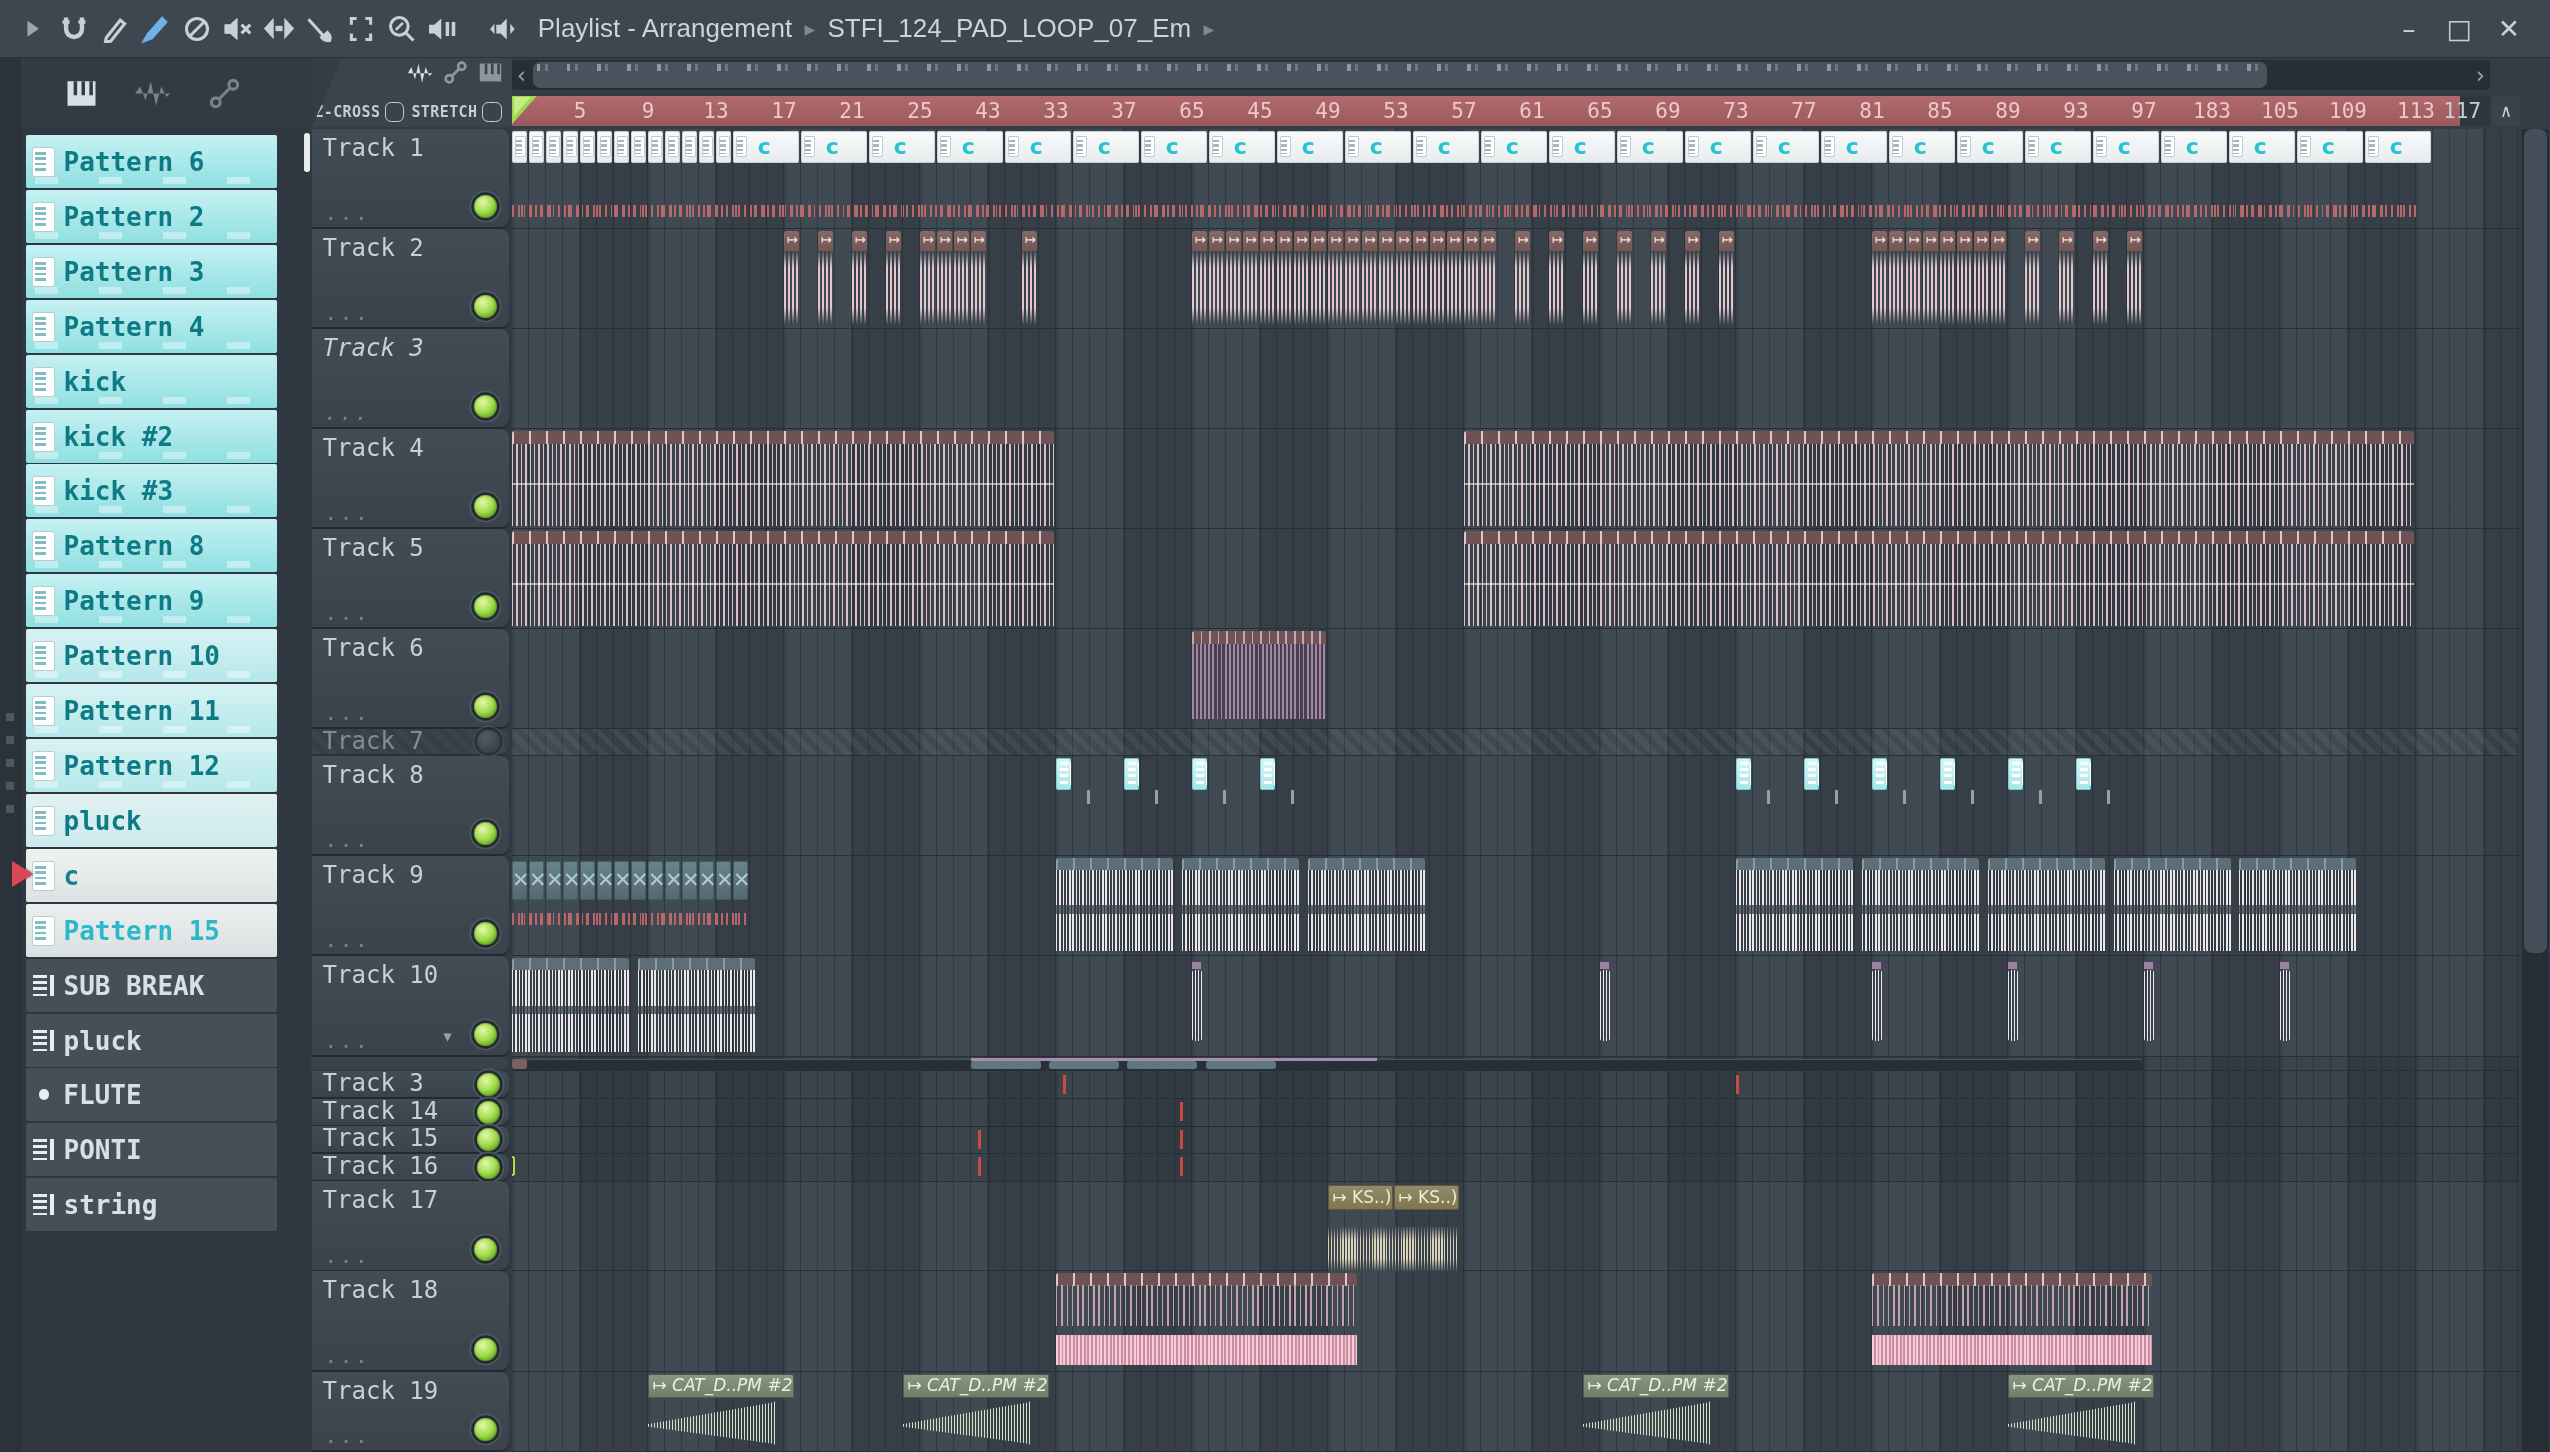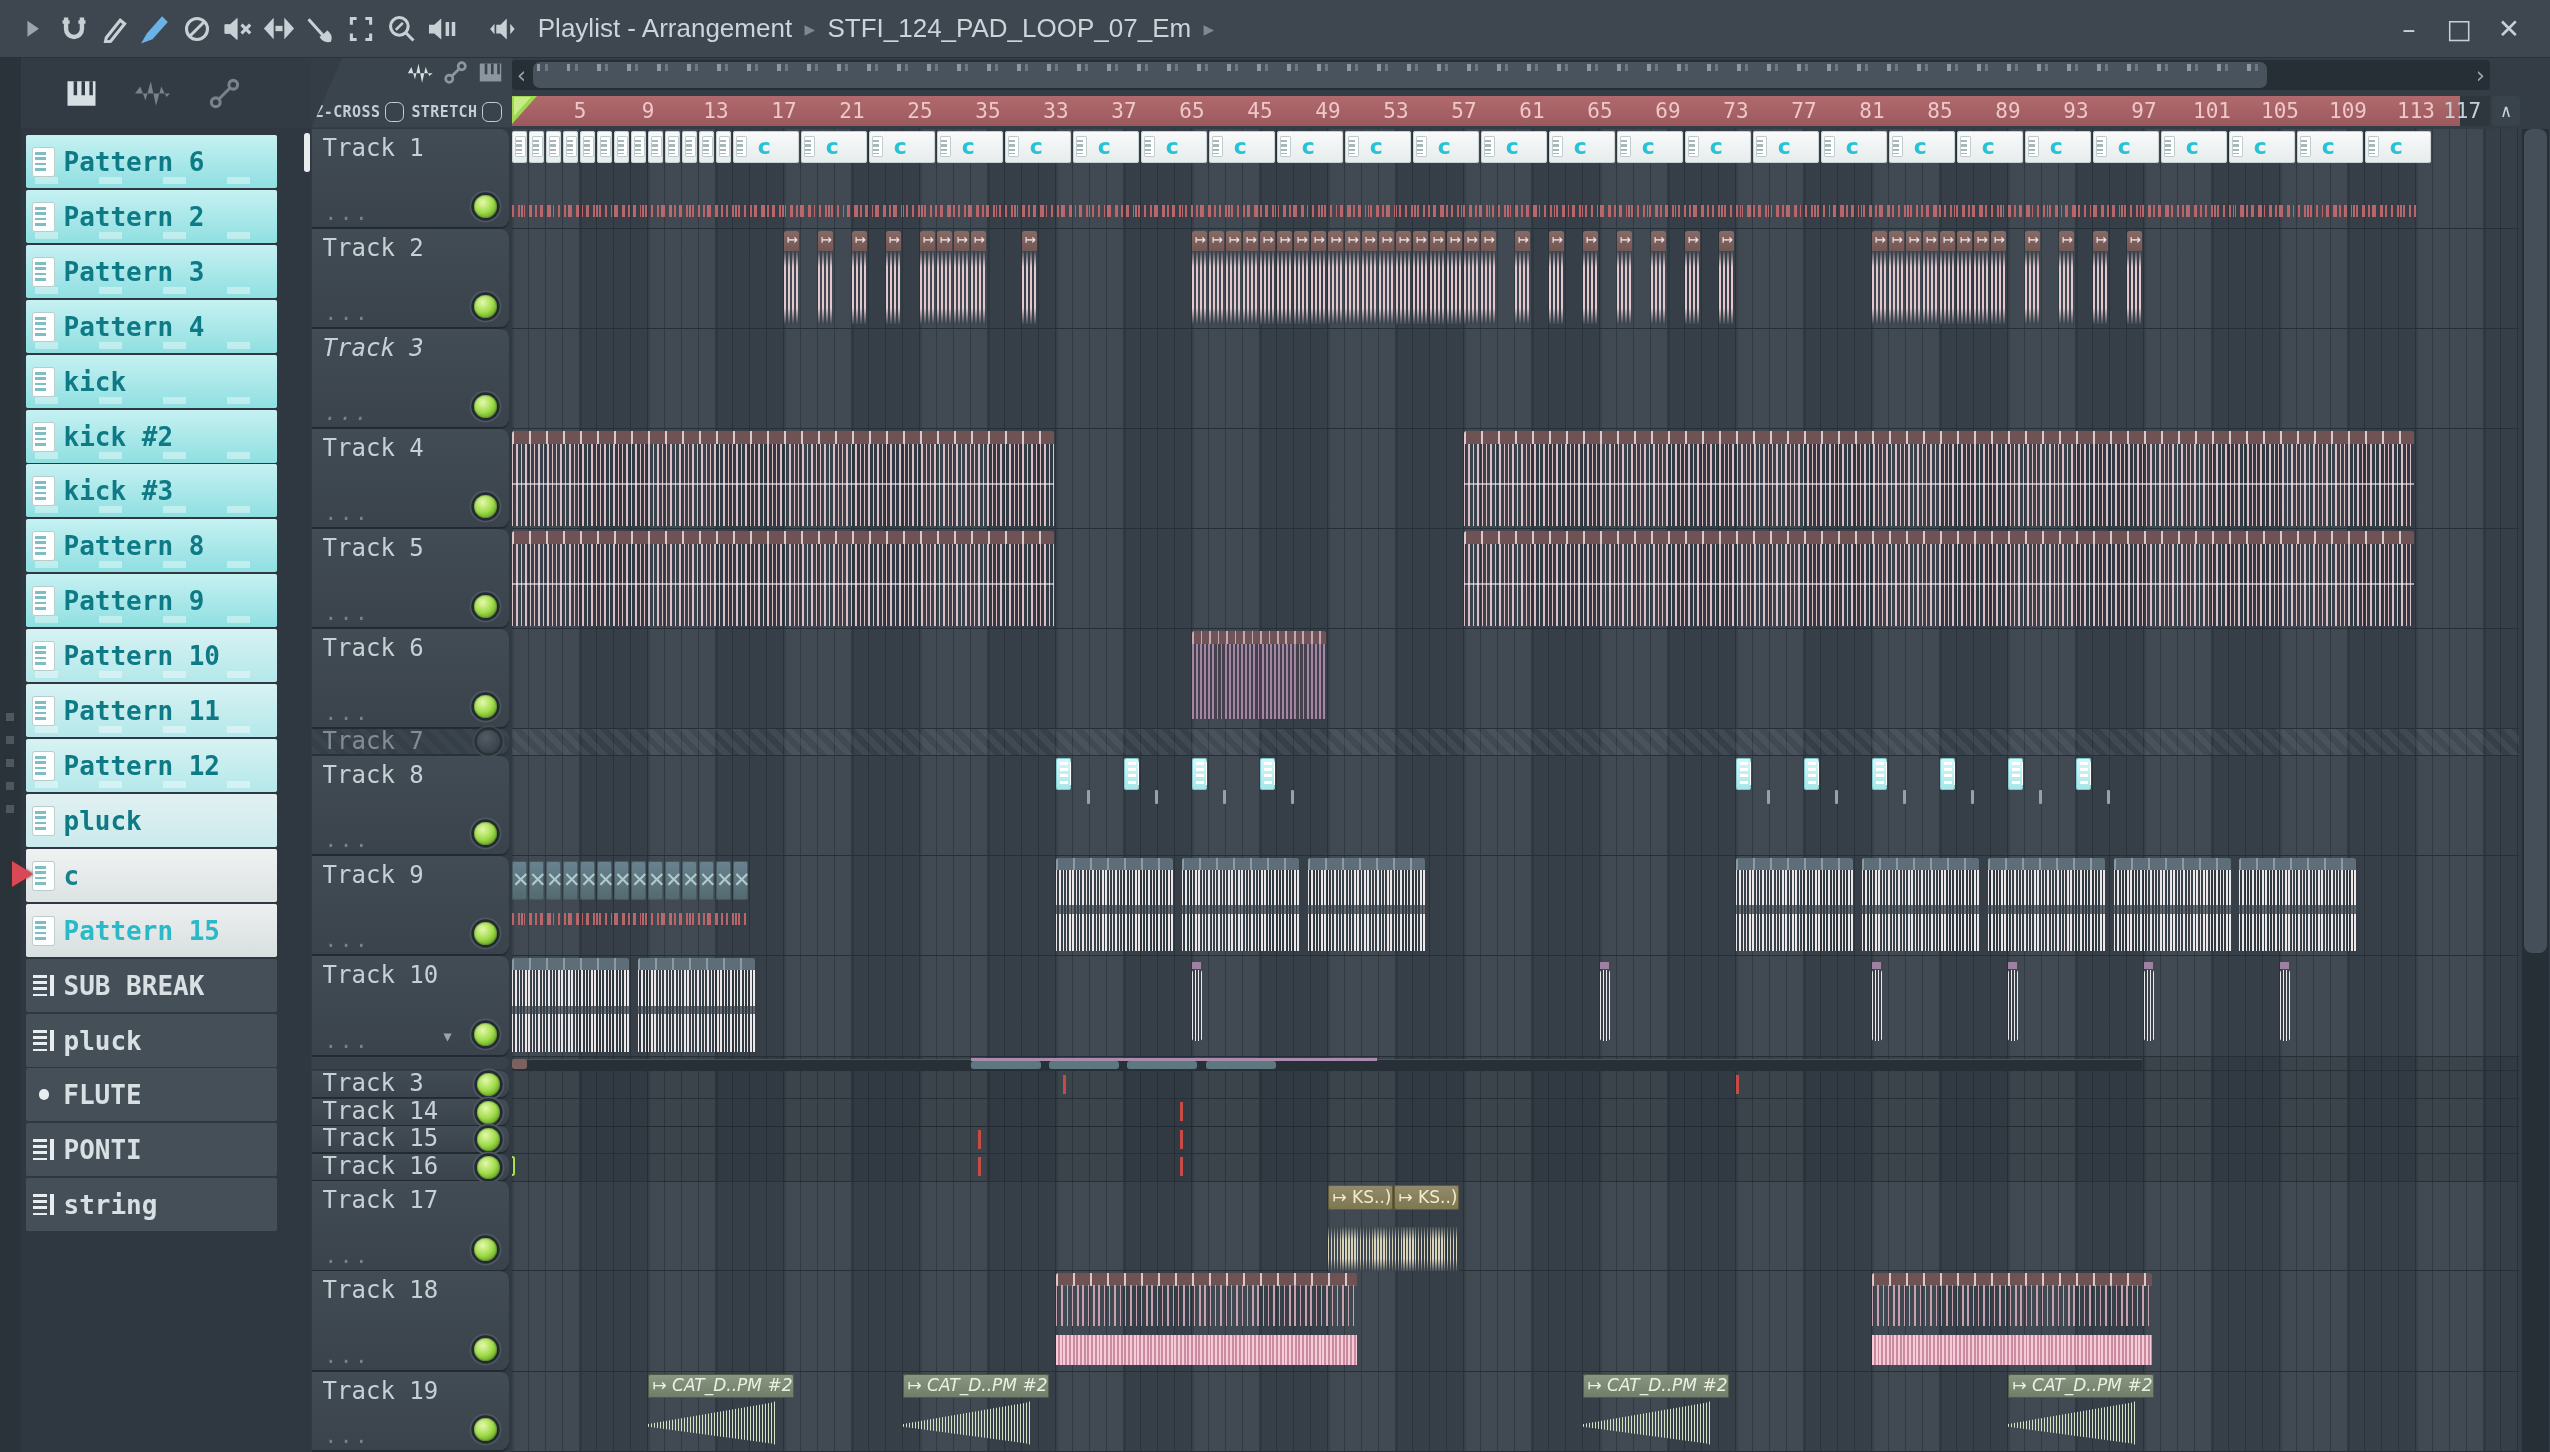--- a/index.html
+++ b/index.html
@@ -310,39 +310,39 @@
   <div id="ruler">
     <div id="rulerred"></div>
     <span id="rulerend">117</span>
     <div id="playhead"></div>
   <span class="rnum" style="left: 68px;">5</span>
       <span class="rnum" style="left: 136px;">9</span>
       <span class="rnum" style="left: 204px;">13</span>
       <span class="rnum" style="left: 272px;">17</span>
       <span class="rnum" style="left: 340px;">21</span>
       <span class="rnum" style="left: 408px;">25</span>
-      <span class="rnum" style="left: 476px;">35</span>
+      <span class="rnum" style="left: 476px;">43</span>
       <span class="rnum" style="left: 544px;">33</span>
       <span class="rnum" style="left: 612px;">37</span>
       <span class="rnum" style="left: 680px;">65</span>
       <span class="rnum" style="left: 748px;">45</span>
       <span class="rnum" style="left: 816px;">49</span>
       <span class="rnum" style="left: 884px;">53</span>
       <span class="rnum" style="left: 952px;">57</span>
       <span class="rnum" style="left: 1020px;">61</span>
       <span class="rnum" style="left: 1088px;">65</span>
       <span class="rnum" style="left: 1156px;">69</span>
       <span class="rnum" style="left: 1224px;">73</span>
       <span class="rnum" style="left: 1292px;">77</span>
       <span class="rnum" style="left: 1360px;">81</span>
       <span class="rnum" style="left: 1428px;">85</span>
       <span class="rnum" style="left: 1496px;">89</span>
       <span class="rnum" style="left: 1564px;">93</span>
       <span class="rnum" style="left: 1632px;">97</span>
-      <span class="rnum" style="left: 1700px;">101</span>
+      <span class="rnum" style="left: 1700px;">183</span>
       <span class="rnum" style="left: 1768px;">105</span>
       <span class="rnum" style="left: 1836px;">109</span>
       <span class="rnum" style="left: 1904px;">113</span>
     </div>
   <div id="upbtn">∧</div>
 
   <div id="patpanel">
     <div id="pscroll"></div>
   <div class="pitem cyan" style="top: 7px;">
         <span class="pic"></span>

